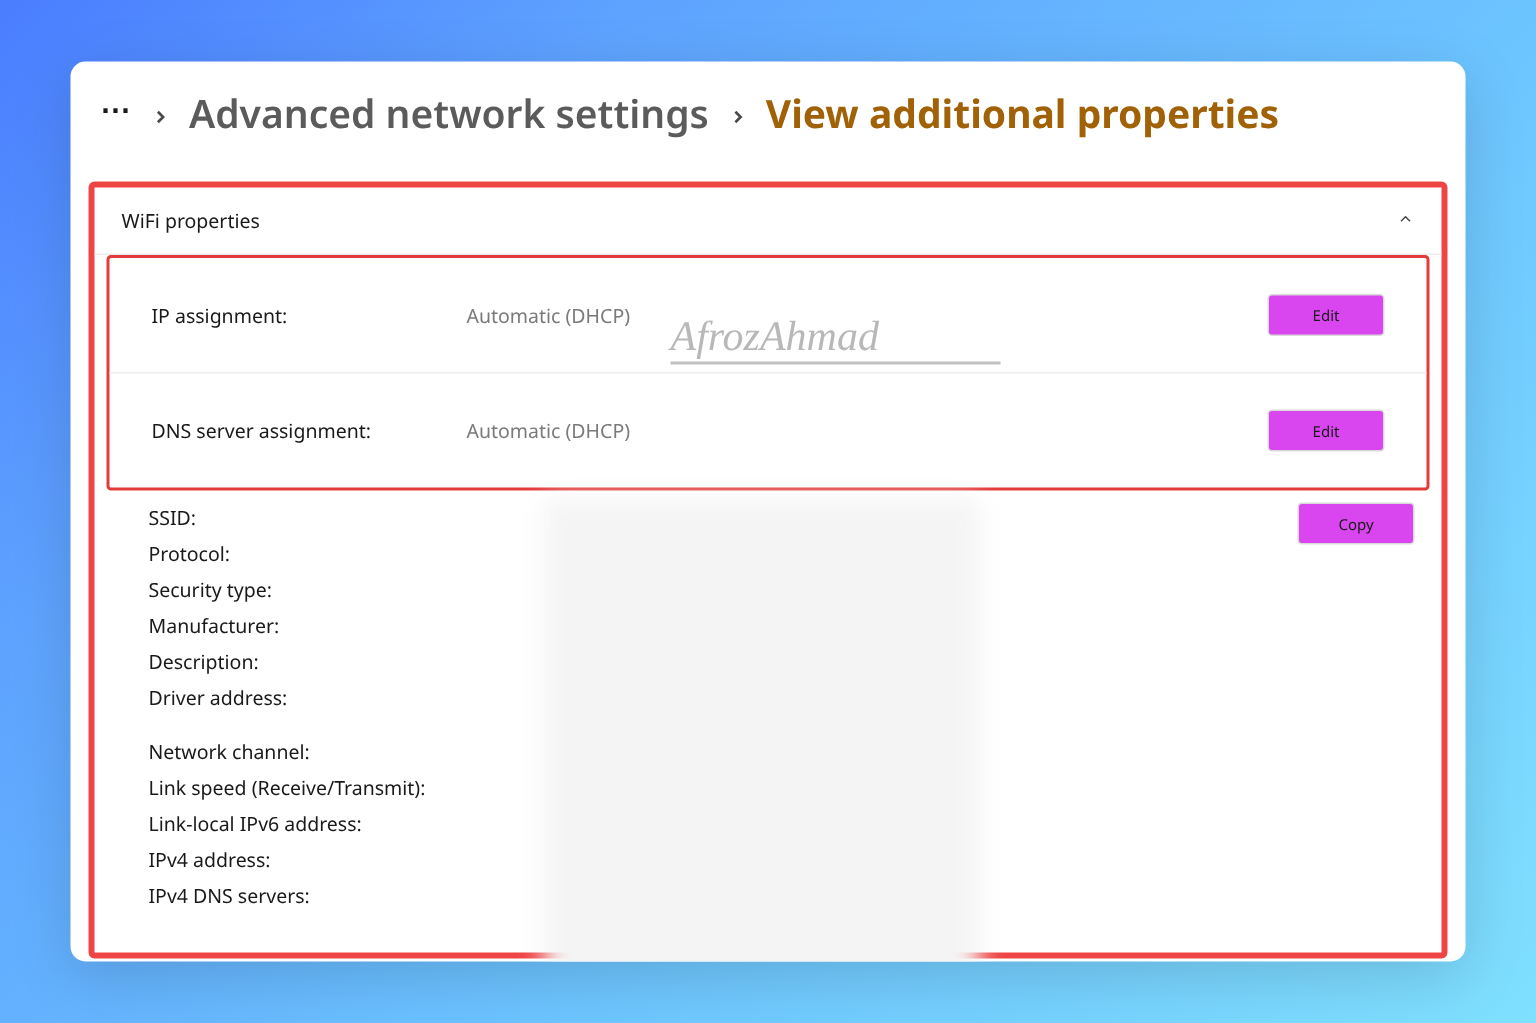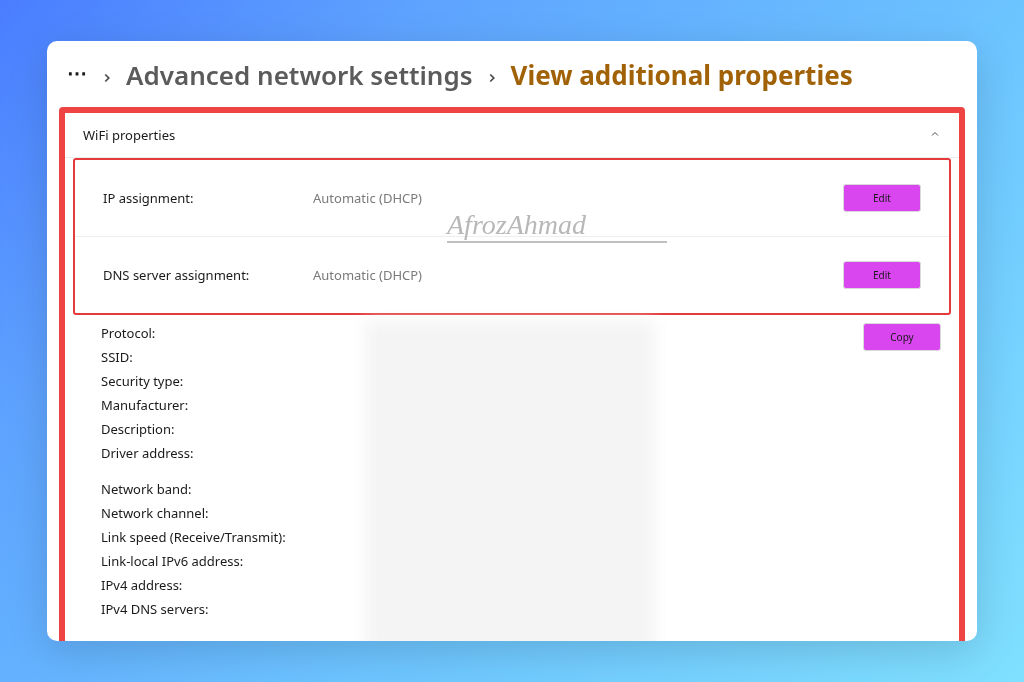--- a/index.html
+++ b/index.html
@@ -51,22 +51,22 @@
     .breadcrumb .crumb-1 {
       color: #5b5b5b;
       font-weight: 600;
       cursor: pointer;
     }
     .breadcrumb .crumb-2 {
       color: #a16207;
       font-weight: 700;
     }
     .panel {
-      margin: 4px 12px 0 12px;
-      border: 6px solid #ef4444;
+      margin: 18px 12px 0 12px;
+      border: 4px solid #ef4444;
       border-radius: 4px;
     }
     .panel-header {
       display: flex;
       align-items: center;
       justify-content: space-between;
       padding: 13px 18px;
       font-size: 13px;
       color: #1a1a1a;
       cursor: pointer;
@@ -203,41 +203,38 @@
       </div>
     </div>
 
     <div class="details">
       <div class="copy-wrap">
         <button class="btn">Copy</button>
       </div>
       <div class="blur-block"></div>
 
       <div class="detail-row">
+          <span class="dlabel">SSID:</span>
+        </div>
+      <div class="detail-row">
           <span class="dlabel">Protocol:</span>
         </div>
       <div class="detail-row">
-          <span class="dlabel">SSID:</span>
-        </div>
-      <div class="detail-row">
           <span class="dlabel">Security type:</span>
         </div>
       <div class="detail-row">
           <span class="dlabel">Manufacturer:</span>
         </div>
       <div class="detail-row">
           <span class="dlabel">Description:</span>
         </div>
       <div class="detail-row">
           <span class="dlabel">Driver address:</span>
         </div>
       <div class="spacer"></div>
-      <div class="detail-row">
-          <span class="dlabel">Network band:</span>
-        </div>
       <div class="detail-row">
           <span class="dlabel">Network channel:</span>
         </div>
       <div class="detail-row">
           <span class="dlabel">Link speed (Receive/Transmit):</span>
         </div>
       <div class="detail-row">
           <span class="dlabel">Link-local IPv6 address:</span>
         </div>
       <div class="detail-row">

